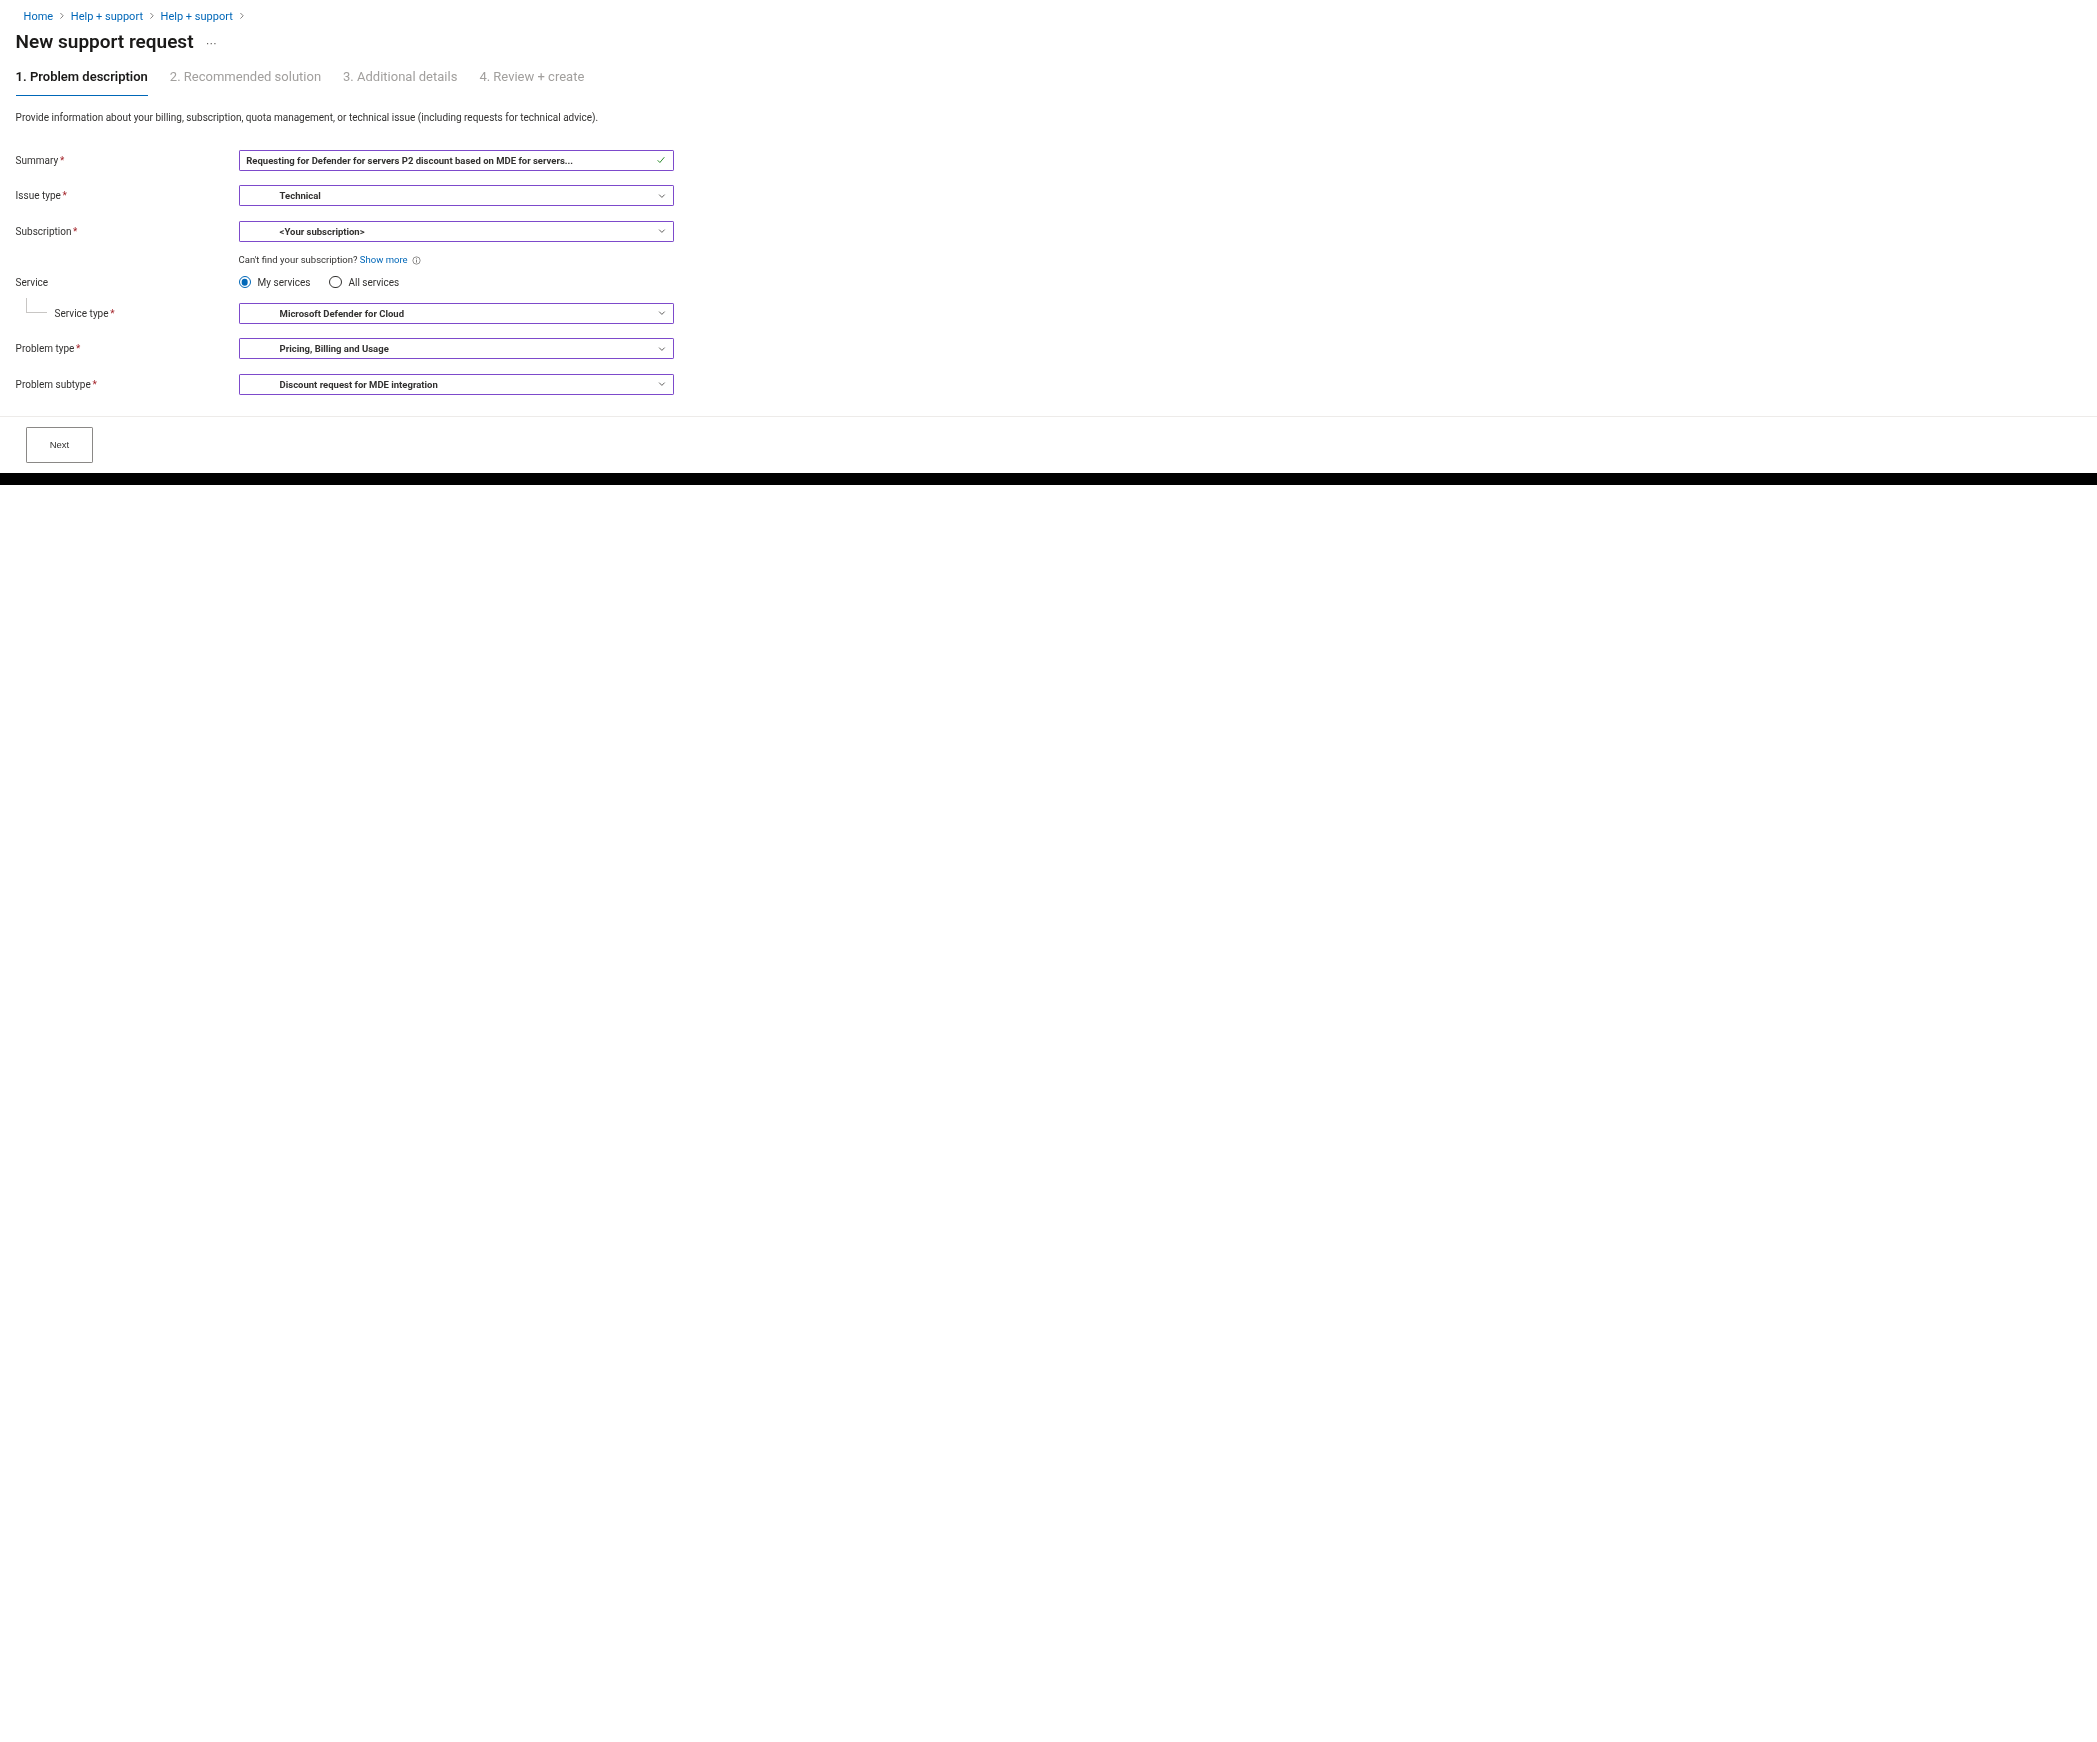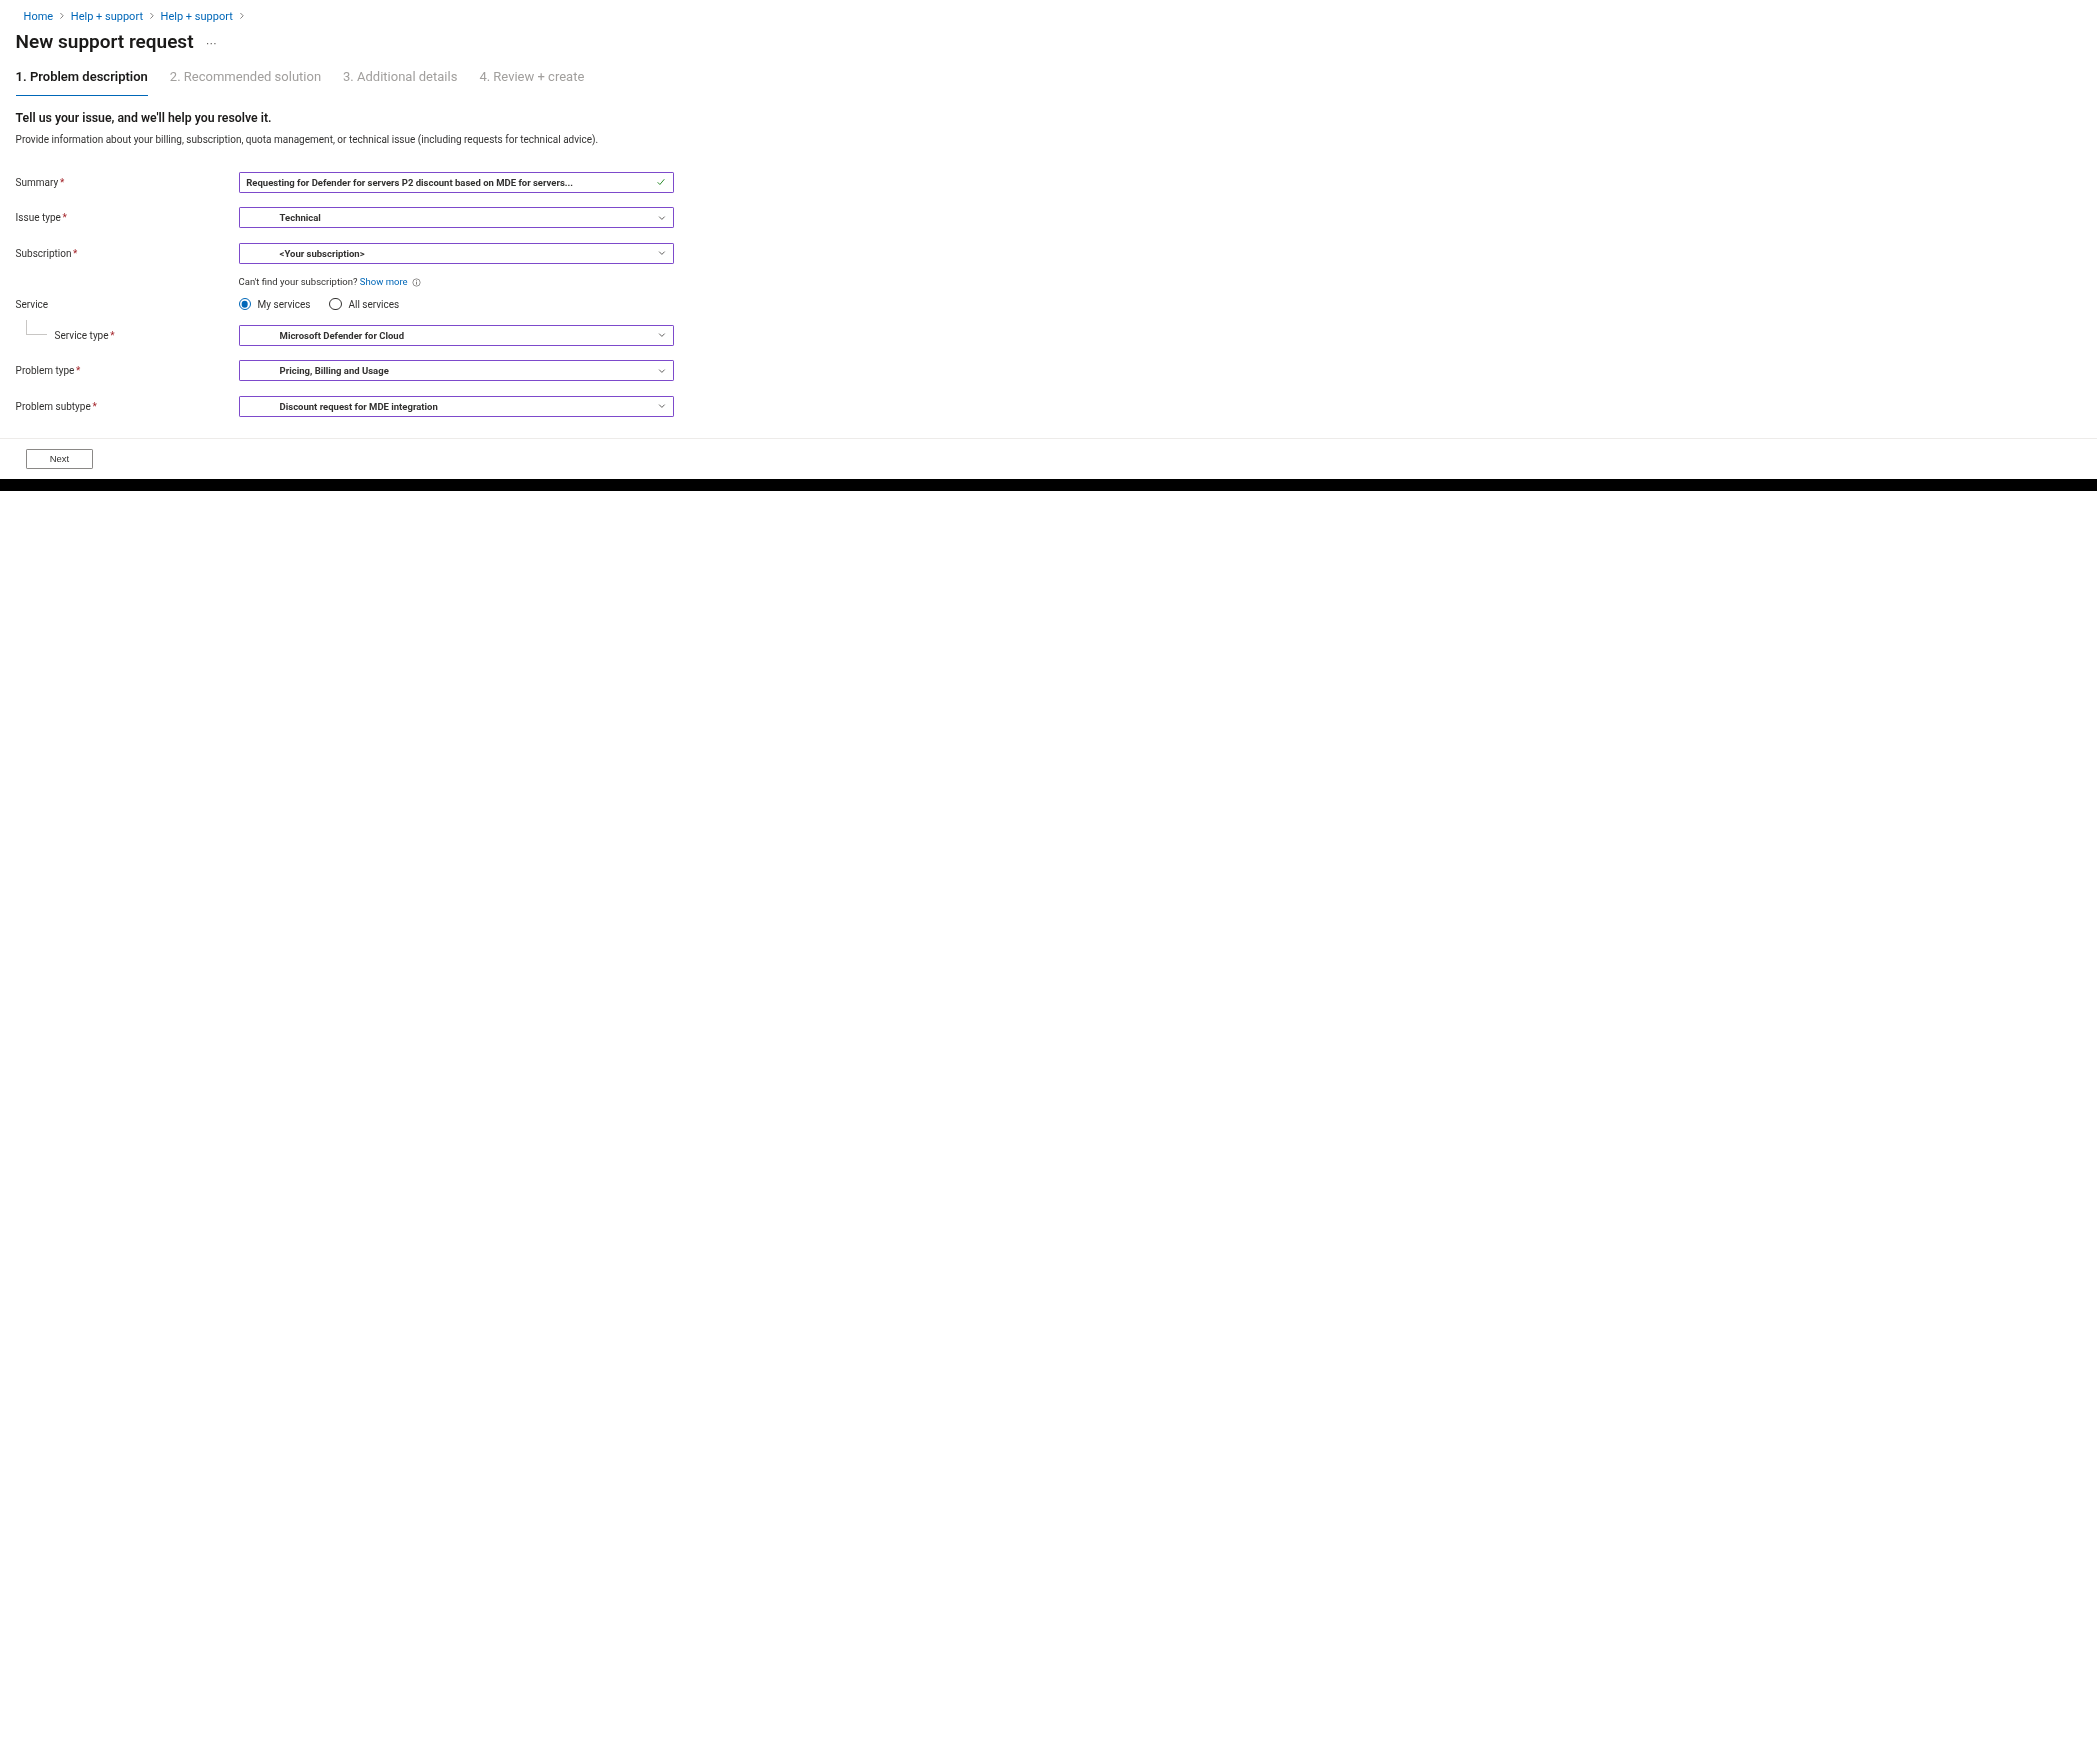--- a/index.html
+++ b/index.html
@@ -205,21 +205,21 @@
     font-size: 10px;
     color: #323130;
   }
   
   .footer-bar {
     border-top: 0.6px solid #edebe9;
     margin-top: 21px;
     padding: 10px 0 10px 26px;
   }
   .next-btn {
-    height: 20px;
+    height: 36px;
     min-width: 67px;
     padding: 0 12.3px;
     border: 0.6px solid #8a8886;
     background: #ffffff;
     font-size: 9.5px;
     color: #323130;
     cursor: pointer;
     border-radius: 1.1px;
   }
   .bottom-black {
@@ -264,21 +264,20 @@
     <span class="more-icon">⋯</span>
   </div>
 
   <div class="tabs">
     <div class="tab active">1. Problem description</div>
     <div class="tab">2. Recommended solution</div>
     <div class="tab">3. Additional details</div>
     <div class="tab">4. Review + create</div>
   </div>
 
-  <h2 class="subheading">Tell us your issue, and we'll help you resolve it.</h2>
   <p class="description">Provide information about your billing, subscription, quota management, or technical issue (including requests for technical advice).</p>
 
   <div class="form">
 
     <div class="form-row">
       <div class="form-label">
         <span>Summary</span><span class="req">*</span>
       </div>
       <div class="form-control-wrap">
         <div class="txt-input">

